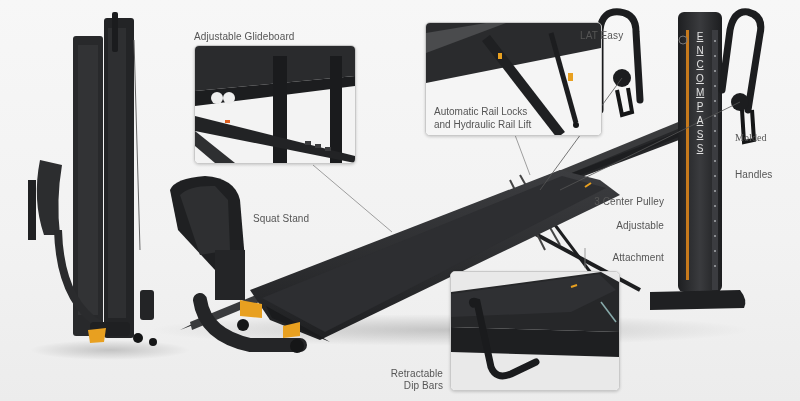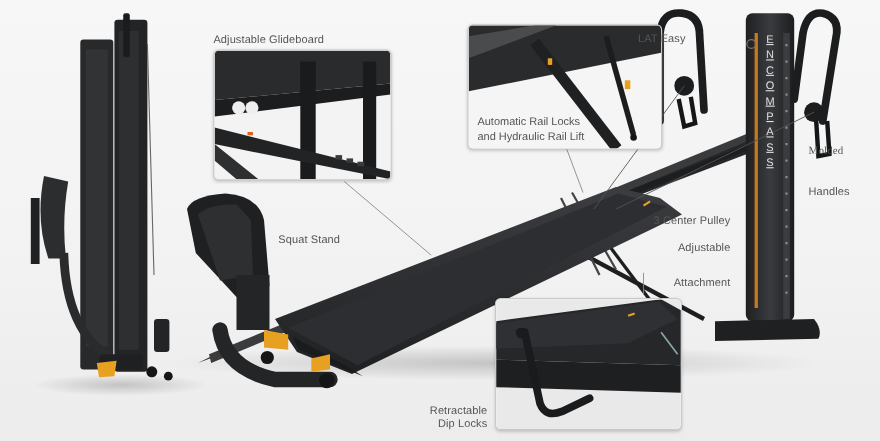--- a/index.html
+++ b/index.html
@@ -179,18 +179,18 @@
   <div class="label" style="left:735px;top:144px;margin-top:24px;">Handles</div>
 
   <div class="label right" style="left:590px;top:195px;width:74px;">3 Center Pulley</div>
   <div class="label right" style="left:590px;top:207px;width:74px;margin-top:44px;">Attachment</div>
   <div class="label right" style="left:590px;top:219px;width:74px;">Adjustable</div>
 
   <div class="label" style="left:253px;top:212px;">Squat Stand</div>
 
 
   <div class="label right" style="left:380px;top:367px;width:63px;">Retractable</div>
-  <div class="label right" style="left:380px;top:379px;width:63px;">Dip Locks</div>
+  <div class="label right" style="left:380px;top:379px;width:63px;">Dip Bars</div>
 
   <div style="position:absolute;left:693px;top:30px;width:14px;color:#e0e0e0;font-size:10px;line-height:14px;text-align:center;font-family:'Liberation Sans',sans-serif;letter-spacing:0;">
     <span id="brand-vertical" style="display:block;word-break:break-all;width:8px;margin:0 auto;text-decoration:underline;">ENCOMPASS</span>
   </div>
 </div>
 
 </body></html>

